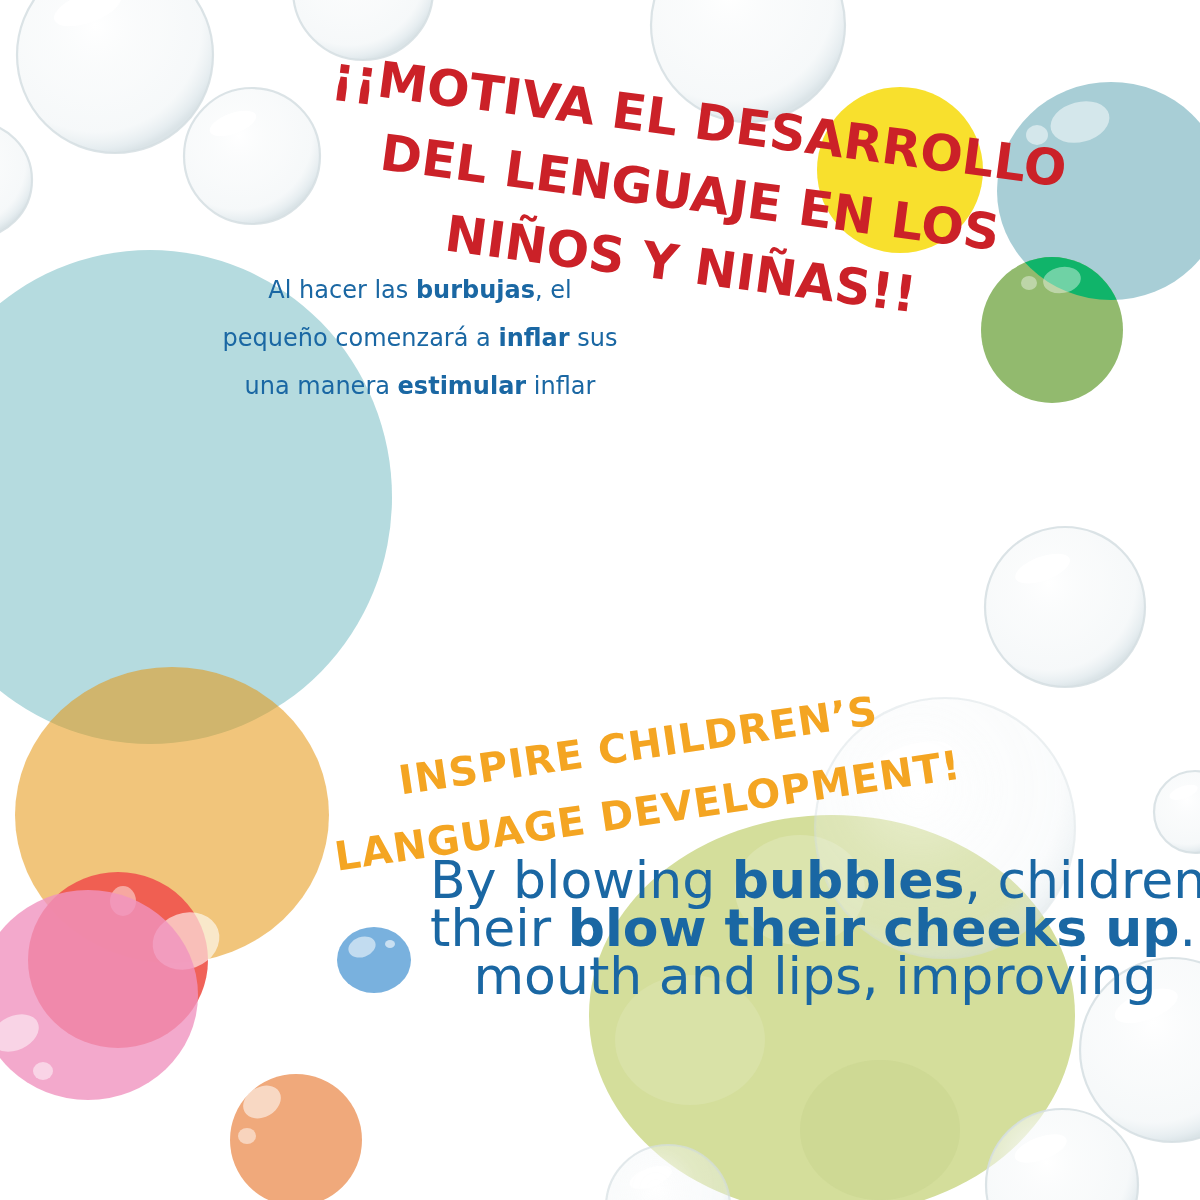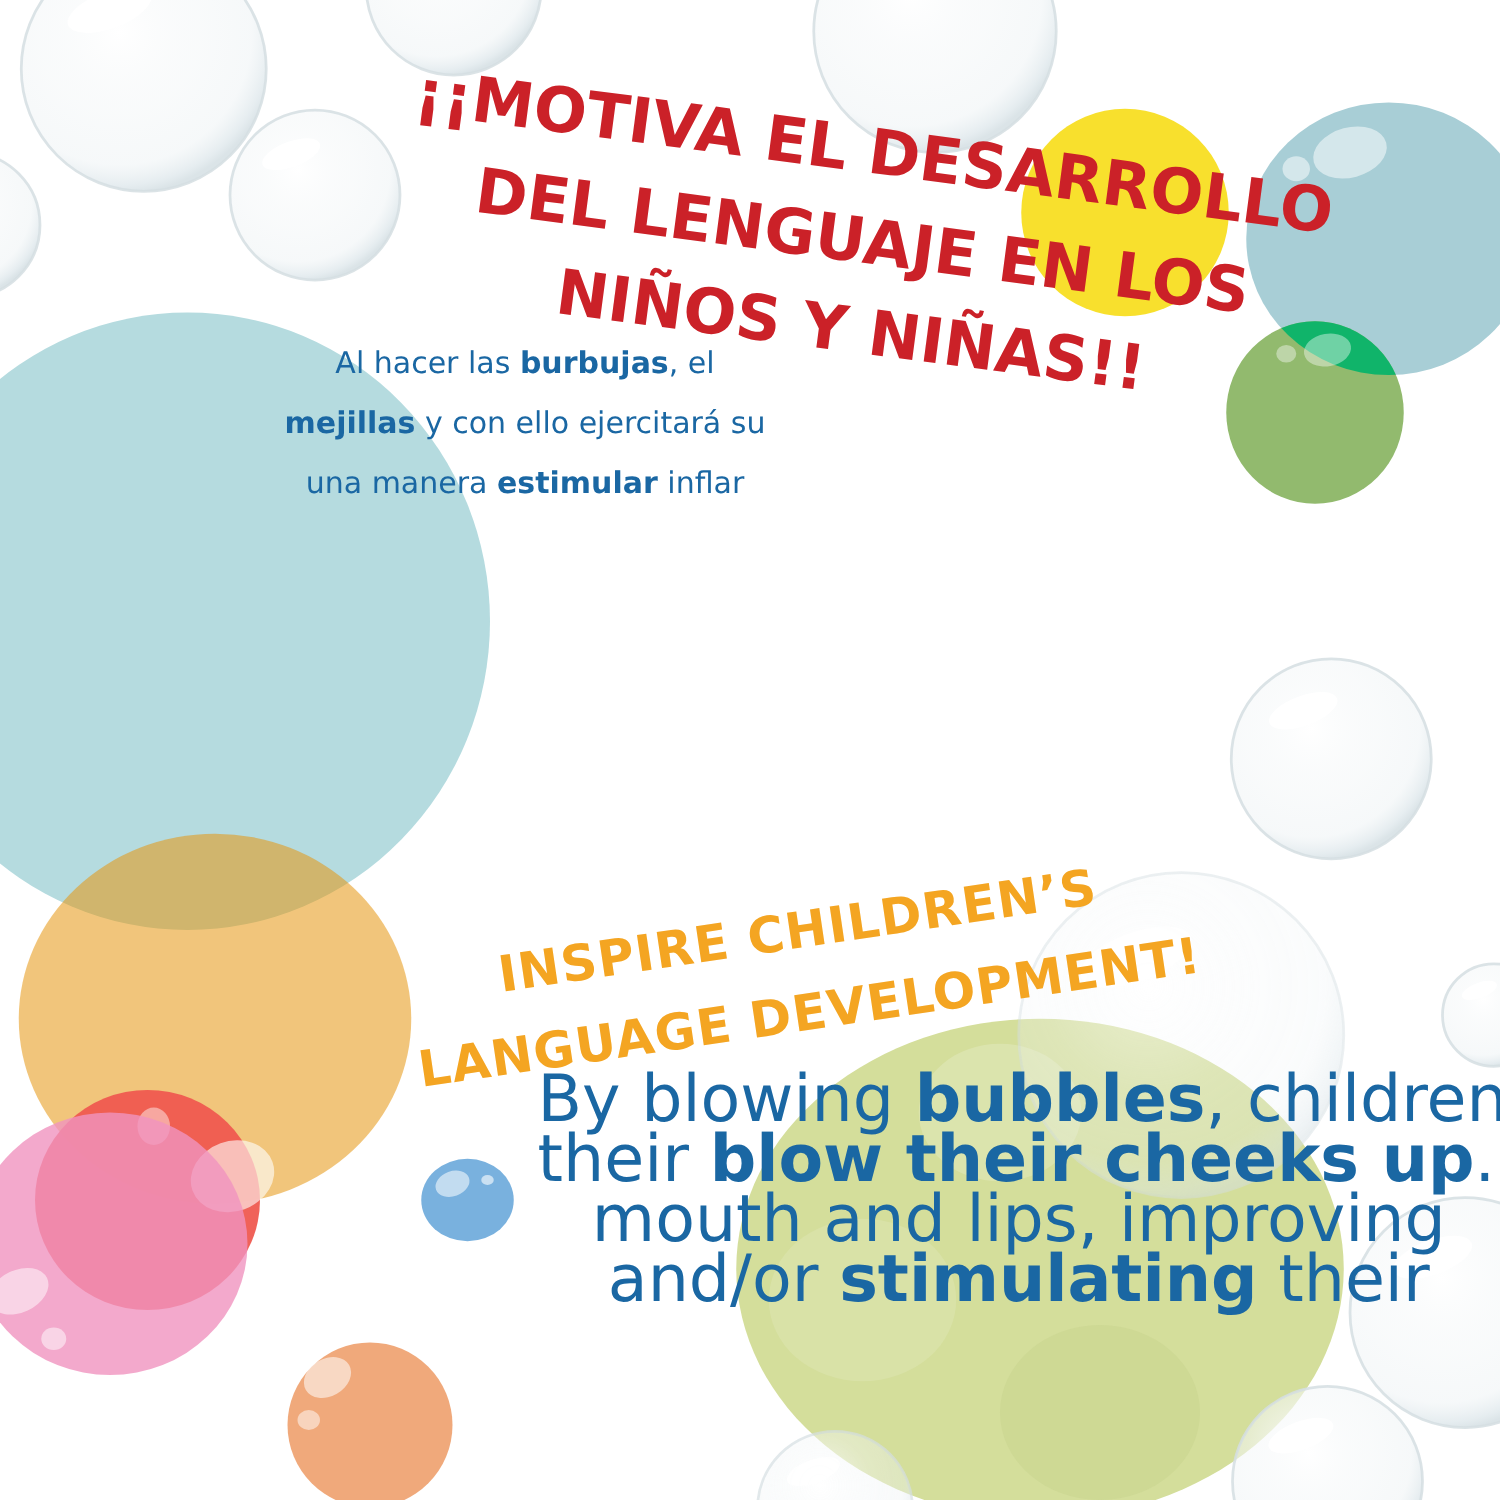--- a/index.html
+++ b/index.html
@@ -135,29 +135,28 @@
     </svg>
 
   <div class="poster-text title-es" style="color: rgb(203, 33, 40);">
     <div class="tline">¡¡MOTIVA EL DESARROLLO</div>
     <div class="tline">DEL LENGUAJE EN LOS</div>
     <div class="tline">NIÑOS Y NIÑAS!!</div>
   </div>
 
   <div class="poster-text body-es" style="color: rgb(26, 103, 163);">
       <div class="tline"><span>Al hacer las </span><span class="em">burbujas</span><span>, el</span></div>
-      <div class="tline"><span class="em">mejillas</span><span> y con ello ejercitará su</span></div>
+      <div class="tline"><span>pequeño comenzará a </span><span class="em">inflar</span><span> sus</span></div>
       <div class="tline"><span>una manera </span><span class="em">estimular</span><span> inflar</span></div>
     </div>
 
   <div class="poster-text title-en" style="color: rgb(244, 165, 34);">
     <div class="tline">INSPIRE CHILDREN’S</div>
     <div class="tline">LANGUAGE DEVELOPMENT!</div>
   </div>
 
   <div class="poster-text body-en" style="color: rgb(26, 103, 163);">
       <div class="tline"><span>By blowing </span><span class="em">bubbles</span><span>, children</span></div>
       <div class="tline"><span>their </span><span class="em">blow their cheeks up</span><span>. This</span></div>
       <div class="tline"><span>mouth and lips, improving</span></div>
-      <div class="tline"><span>and/or </span><span class="em">stimulating</span><span> their</span></div>
     </div>
 
 </div>
 
 </body></html>

